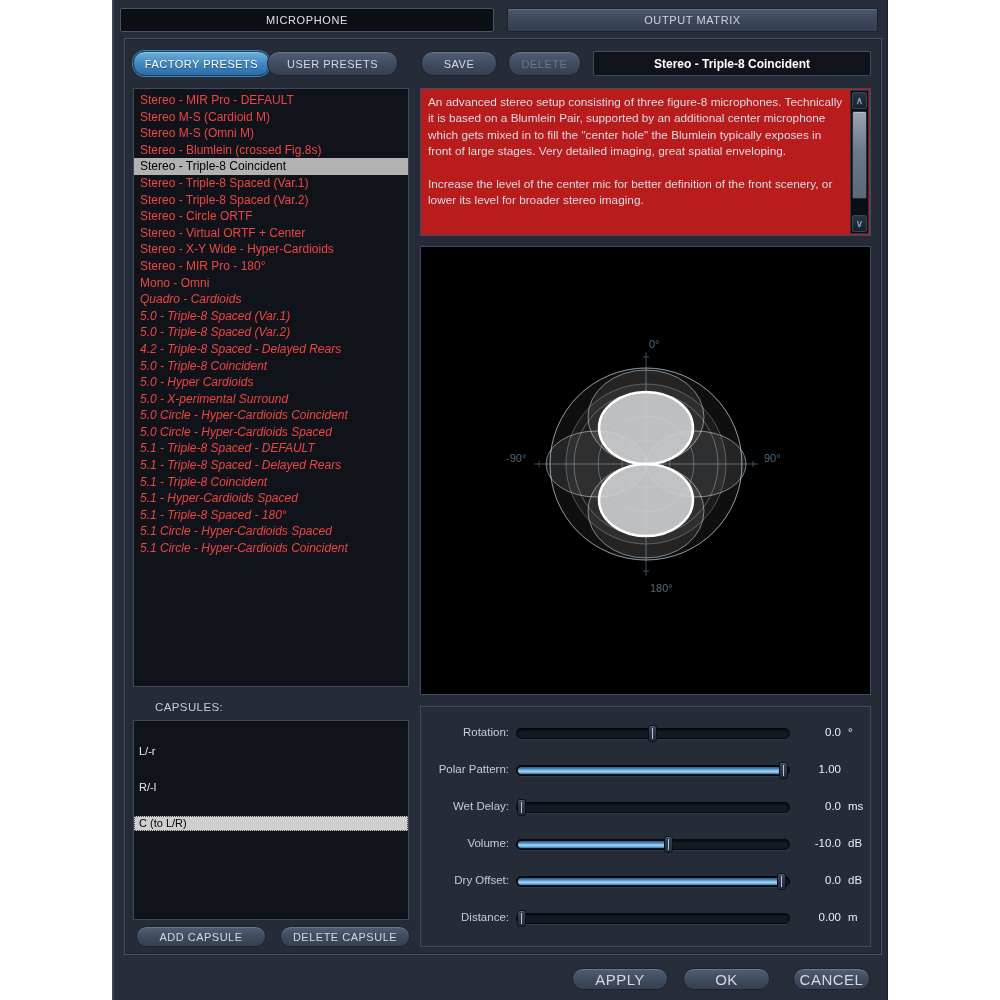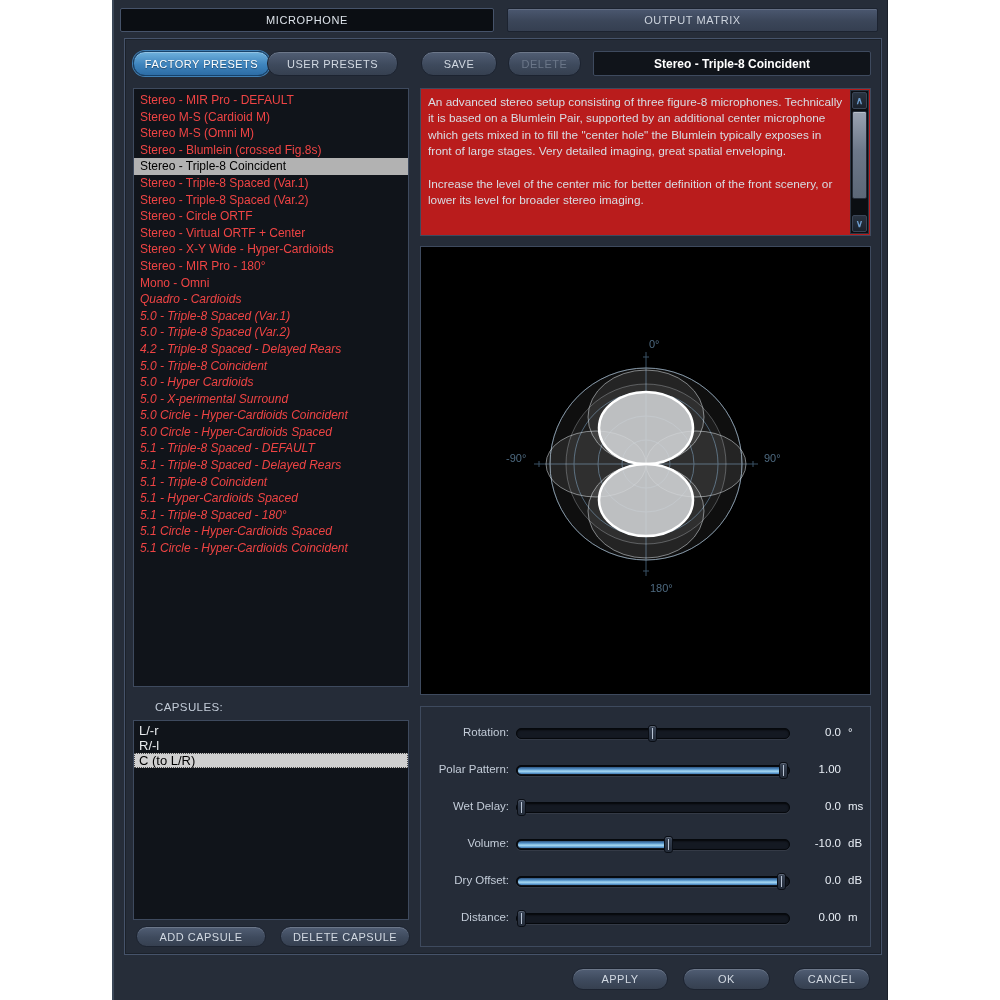--- a/index.html
+++ b/index.html
@@ -63,21 +63,21 @@
               background:linear-gradient(180deg,#9aa3b2 0%,#6d7889 45%,#5c casino6777 100%);
               background:linear-gradient(180deg,#9aa3b2 0%,#6d7889 45%,#5c6777 100%);
               border:1px solid #242c38; box-shadow:inset 0 1px 0 rgba(255,255,255,0.3); }
 
   
   .polar-panel { position:absolute; left:295px; top:207px; width:451px; height:449px; background:#000000; }
 
   
   .capsules-label { position:absolute; left:11px; top:662px; font-size:11.5px; letter-spacing:0.4px; color:#c3ccd8;margin-left:19px; }
   .capsule-list { position:absolute; left:8px; top:681px; width:276px; height:200px; padding-top:2px; }
-  .capsule-item { font-size:13px; line-height:15px; color:#e9ebee; padding-left:5px; }
+  .capsule-item { font-size:11px; line-height:15px; color:#e9ebee; padding-left:5px;margin-top:21px; }
   .capsule-item.selected { background:#cfcfcf; color:#000; outline:1px dotted #444; outline-offset:-1px; }
   .cap-btn { position:absolute; top:887px; height:21px; font-size:11px; }
   #btn-addcap { left:11px; width:130px; }
   #btn-delcap { left:155px; width:130px; }
 
   
   .sliders-panel { position:absolute; left:295px; top:667px; width:451px; height:241px; background:#252c38; }
   .slider-row { position:absolute; left:0; width:100%; height:20px; }
   .slider-label { position:absolute; left:0; top:3px; width:88px; text-align:right; font-size:11.5px; color:#c3ccd8; }
   .slider-track { position:absolute; left:95px; top:5px; width:274px; height:11px; background:#141922;
@@ -86,21 +86,21 @@
   .slider-fill { position:absolute; left:1px; top:1px; height:7px; border-radius:4px;
                  background:linear-gradient(180deg,#31557e 0%,#4f8ec6 30%,#a9daf3 60%,#73aedd 80%,#3c77ae 100%); }
   .slider-thumb { position:absolute; top:-4px; width:9px; height:17px; border-radius:3px;
                   background:linear-gradient(180deg,#394456 0%,#232b38 100%);
                   border:1px solid #0a0e15; box-shadow:inset 0 1px 0 rgba(255,255,255,0.18); }
   .slider-thumb::after { content:""; position:absolute; left:3px; top:2px; width:1px; height:11px; background:#b9c4d4; }
   .slider-value { position:absolute; top:3px; left:330px; width:90px; text-align:right; font-size:11.5px; color:#e8eef5; }
   .slider-unit  { position:absolute; top:3px; left:427px; width:34px; text-align:left; font-size:11.5px; color:#e8eef5; }
 
   
-  .foot-btn { position:absolute; top:968px; height:22px; font-size:11px; }
+  .foot-btn { position:absolute; top:968px; height:22px; font-size:15px; }
   #btn-apply  { left:458px; width:96px; }
   #btn-ok     { left:569px; width:87px; }
   #btn-cancel { left:679px; width:77px; }
 </style>
 </head>
 <body>
 
 <div id="stage">
   <div class="window">
 

